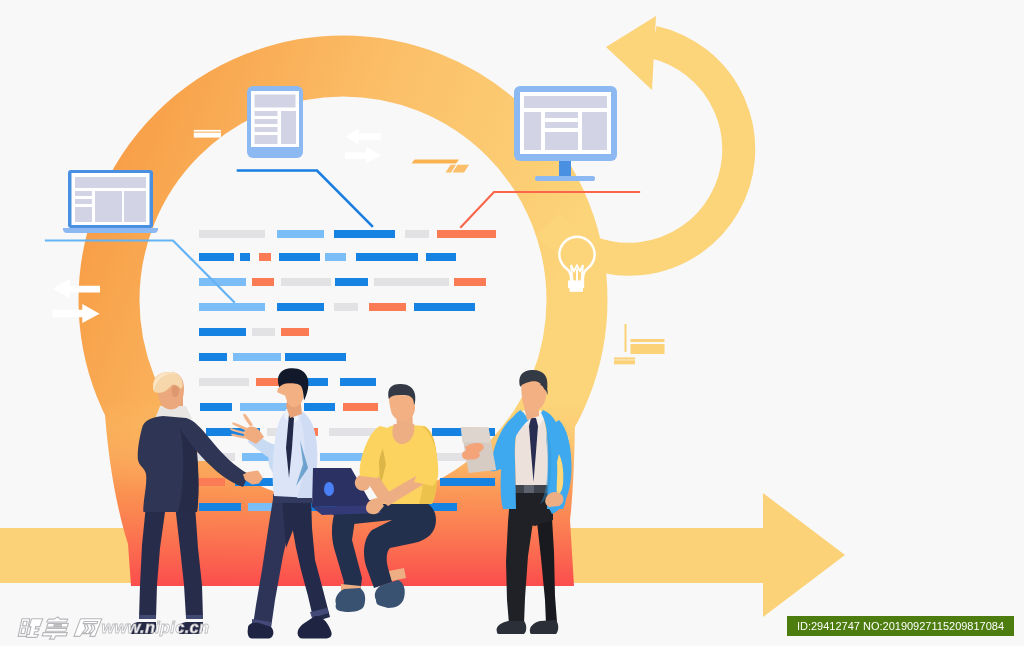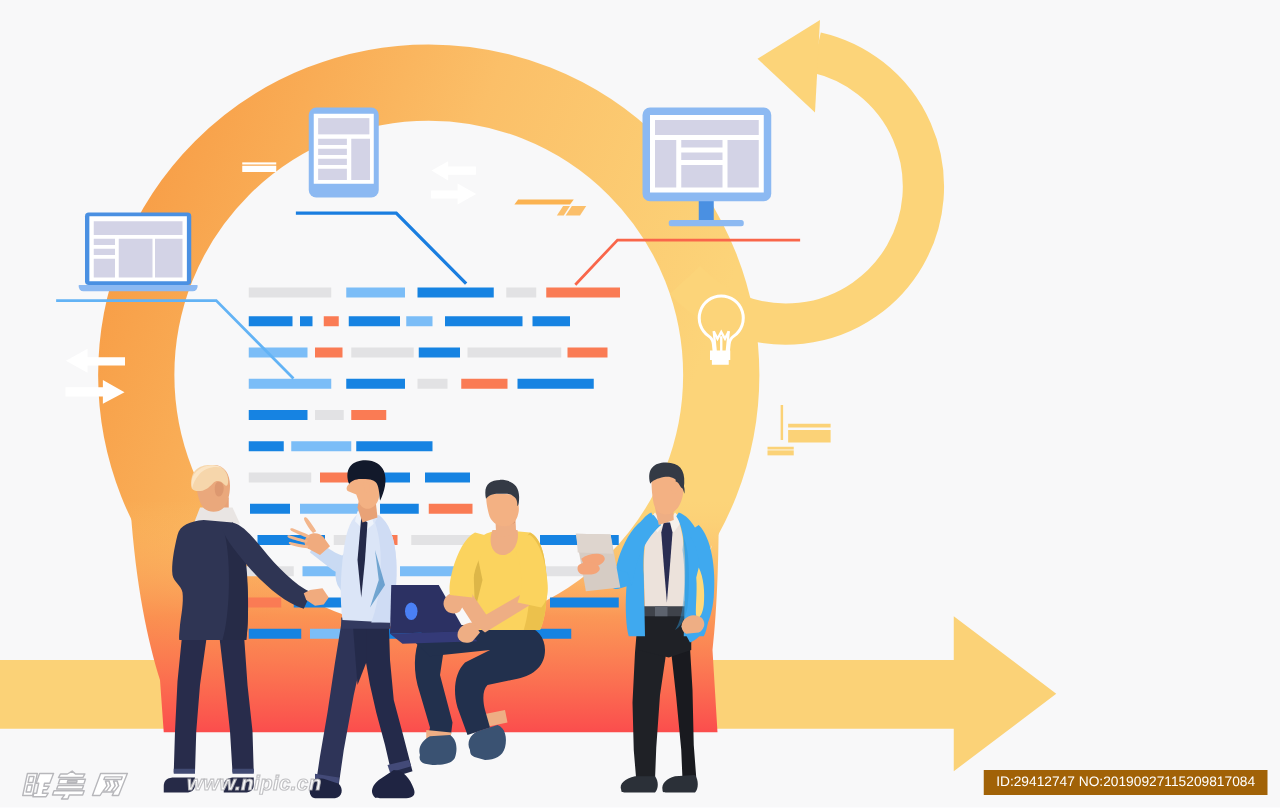--- a/index.html
+++ b/index.html
@@ -1,23 +1,23 @@
 <!DOCTYPE html>
 <html><head>
 <meta charset="utf-8">
 <style>
   html,body{margin:0;padding:0;background:#ffffff;}
   #stage{position:relative;width:1024px;height:646px;overflow:hidden;background:#f8f8f9;
          font-family:"Liberation Sans",sans-serif;}
   #art{position:absolute;left:0;top:0;}
-  .wm{position:absolute;white-space:nowrap;margin-left:48px;}
+  .wm{position:absolute;white-space:nowrap;}
   #wm-url{left:101.5px;top:618px;font-size:16.4px;font-style:italic;font-weight:700;
           color:rgba(255,255,255,0.96);-webkit-text-stroke:0.9px rgba(176,176,180,0.78);
           letter-spacing:0.3px;}
-  #idbar{position:absolute;left:787px;top:615.5px;width:227px;height:20.5px;background:#a16207;color:#ffffff;
+  #idbar{position:absolute;left:787px;top:615.5px;width:227px;height:20.5px;background:#4d7c0f;color:#ffffff;
          font-size:11px;display:flex;align-items:center;justify-content:center;letter-spacing:0px;
          box-sizing:border-box;white-space:nowrap;overflow:hidden;}
 </style>
 </head>
 <body>
 
 <div id="stage">
   <svg id="art" width="1024" height="646" viewBox="0 0 1024 646" xmlns="http://www.w3.org/2000/svg">
     <defs>
       <linearGradient id="gRingA" x1="90" y1="120" x2="640" y2="330" gradientUnits="userSpaceOnUse">

